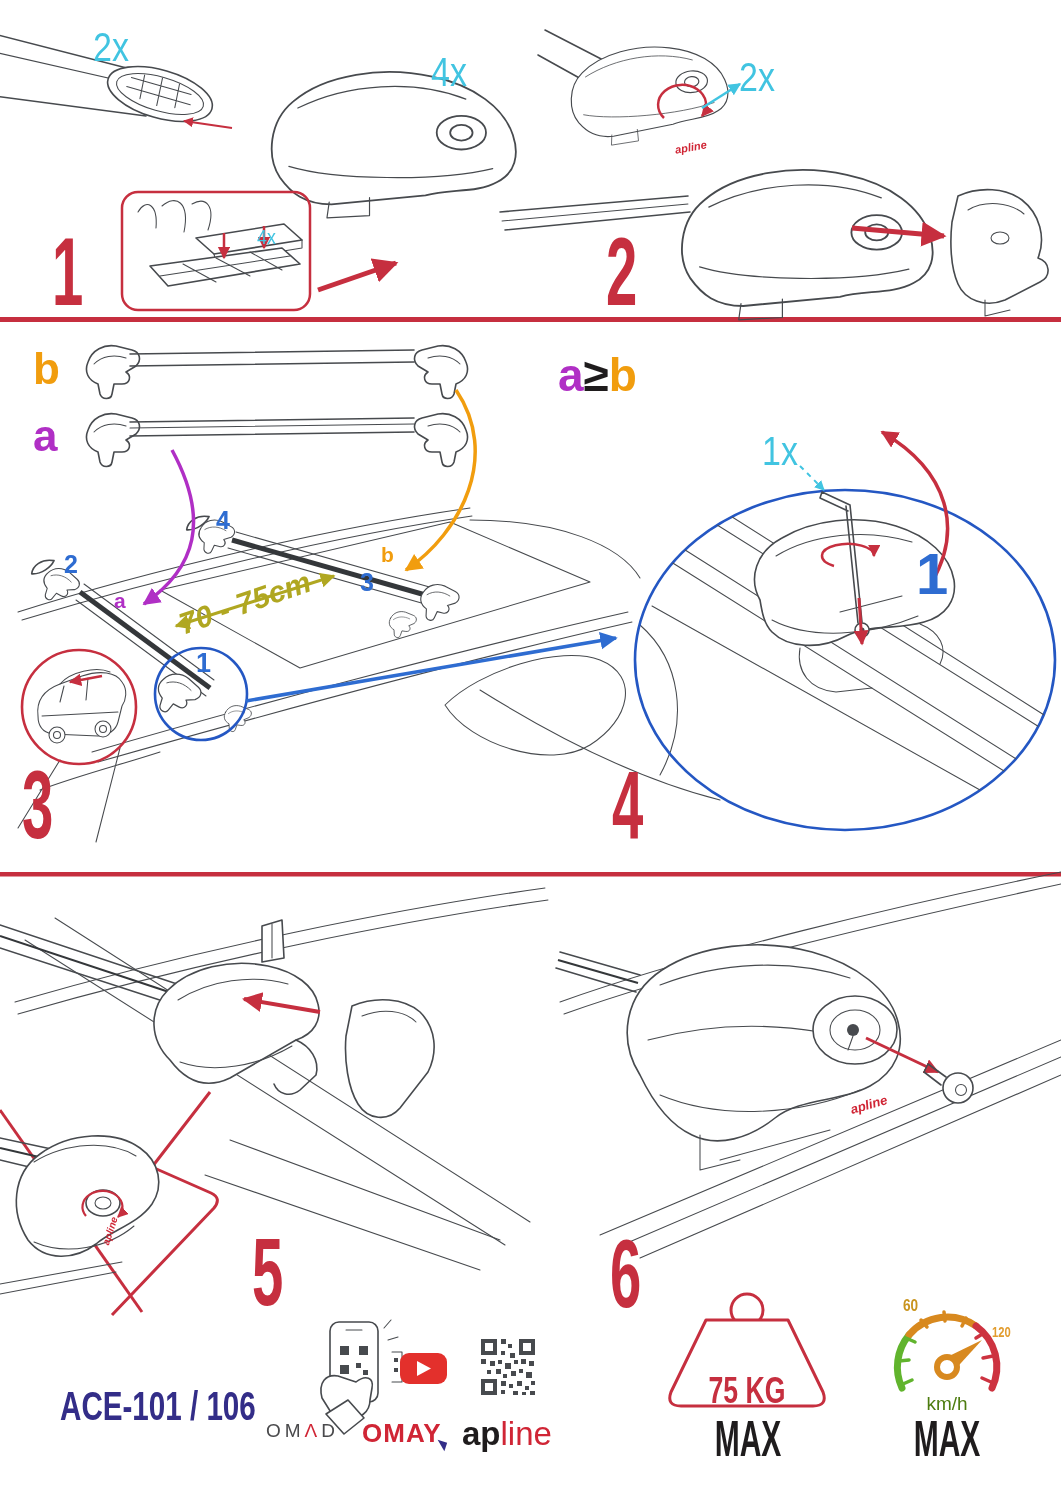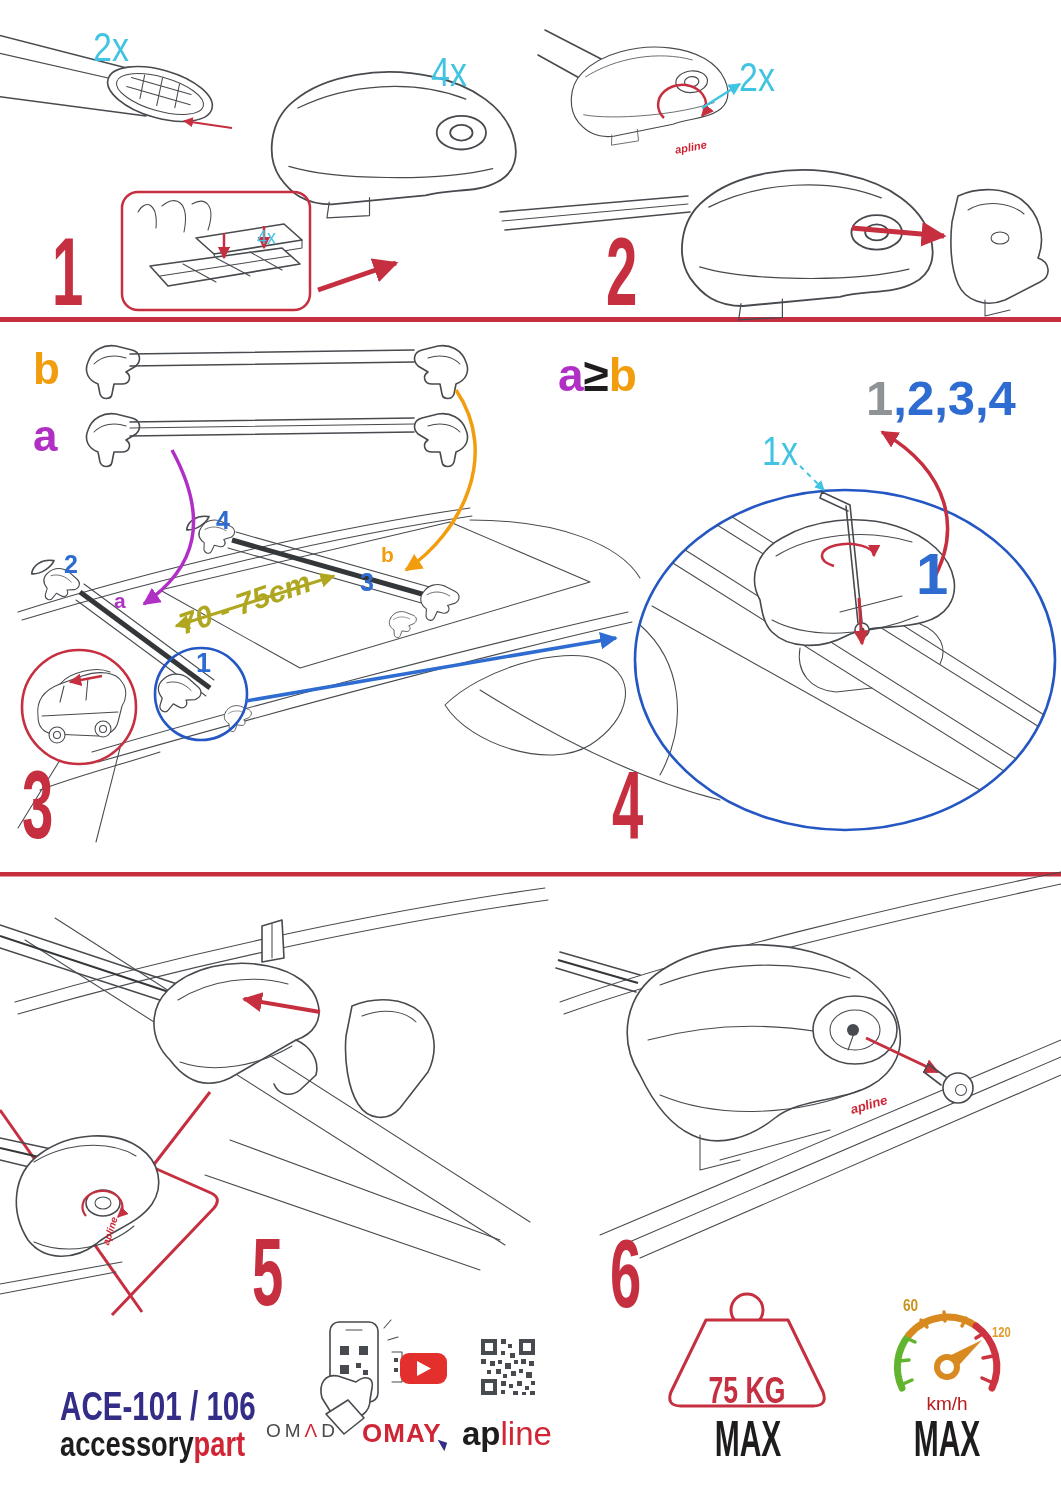--- a/index.html
+++ b/index.html
@@ -342,35 +342,33 @@
 <div class="t blue b" style="left:64px;top:552px;font-size:25px"><span>2</span></div>
 <div class="t blue b" style="left:216px;top:508px;font-size:25px"><span>4</span></div>
 <div class="t blue b" style="left:360px;top:570px;font-size:25px"><span>3</span></div>
 <div class="t blue b" style="left:196px;top:650px;font-size:27px"><span>1</span></div>
 <div class="t purple b" style="left:114px;top:590px;font-size:21px"><span>a</span></div>
 <div class="t orange b" style="left:381px;top:544px;font-size:21px"><span>b</span></div>
 <div class="t olive b" style="left:155px;top:588px;width:180px;text-align:center;font-size:30px;font-style:italic;transform:rotate(-19deg)"><span>70 - 75cm</span></div>
 <div class="t num" style="left:22px;top:765px"><span class="sx" style="transform:scaleX(.58)">3</span></div>
 
 <div class="t b" style="left:558px;top:352px;font-size:46px"><span class="purple">a</span><span class="blk">≥</span><span class="orange">b</span></div>
-<div class="t b" style="left:866px;top:374px;font-size:49px"><span class="gray">1</span><span class="blue">,2,3,4</span></div>
 <div class="t cyan" style="left:762px;top:431px;font-size:40px"><span class="sx" style="transform:scaleX(.85)">1x</span></div>
 <div class="t blue b" style="left:916px;top:545px;font-size:58px"><span>1</span></div>
 <div class="t num" style="left:612px;top:766px"><span class="sx" style="transform:scaleX(.58)">4</span></div>
 
 <div class="t brandred b" style="left:96px;top:1226px;font-size:10px;font-style:italic;transform:rotate(-72deg)"><span>apline</span></div>
 <div class="t num" style="left:252px;top:1232px"><span class="sx" style="transform:scaleX(.58)">5</span></div>
 <div class="t brandred b" style="left:850px;top:1098px;font-size:13px;font-style:italic;transform:rotate(-16deg)"><span>apline</span></div>
 <div class="t num" style="left:610px;top:1234px"><span class="sx" style="transform:scaleX(.58)">6</span></div>
 
 <div class="t navy b" style="left:60px;top:1386px;font-size:40px"><span class="sx" style="transform:scaleX(.74)">ACE-101 / 106</span></div>
-<div class="t b" style="left:60px;top:1426px;font-size:35px"><span class="sx" style="transform:scaleX(.78)"><span class="blk">accessory</span><span class="brandred">part</span></span></div>
 <div class="t dgray" style="left:266px;top:1421px;font-size:19px;letter-spacing:4px;font-weight:400"><span>OM</span><span class="brandred">Λ</span><span>D</span></div>
 <div class="t brandred" style="left:362px;top:1420px;font-size:26px;font-weight:800;letter-spacing:1px"><span>OMAY</span><span style="position:absolute;right:-4px;bottom:-4px;width:0;height:0;border-left:10px solid transparent;border-top:9px solid var(--navy);transform:rotate(18deg)"></span></div>
 <div class="t" style="left:462px;top:1417px;font-size:33px"><span class="blk b">ap</span><span class="brandred">line</span></div>
 <div class="t red b ctr" style="left:747px;top:1372px;font-size:37px"><span class="sx" style="transform:scaleX(.72);transform-origin:center">75 KG</span></div>
 <div class="t blk b ctr" style="left:748px;top:1414px;font-size:50px"><span class="sx" style="transform:scaleX(.6);transform-origin:center">MAX</span></div>
 <div class="t b" style="left:903px;top:1297px;font-size:17px;color:var(--label60)"><span class="sx" style="transform:scaleX(.8)">60</span></div>
 <div class="t b" style="left:992px;top:1325px;font-size:14px;color:var(--label120)"><span class="sx" style="transform:scaleX(.8)">120</span></div>
-<div class="t ctr" style="left:947px;top:1394px;font-size:19px;color:#b91c1c"><span>km/h</span></div>
+<div class="t ctr" style="left:947px;top:1394px;font-size:19px;color:#4d7c0f"><span>km/h</span></div>
 <div class="t blk b ctr" style="left:947px;top:1414px;font-size:50px"><span class="sx" style="transform:scaleX(.6);transform-origin:center">MAX</span></div>
 
 </div>
 
 </body></html>

